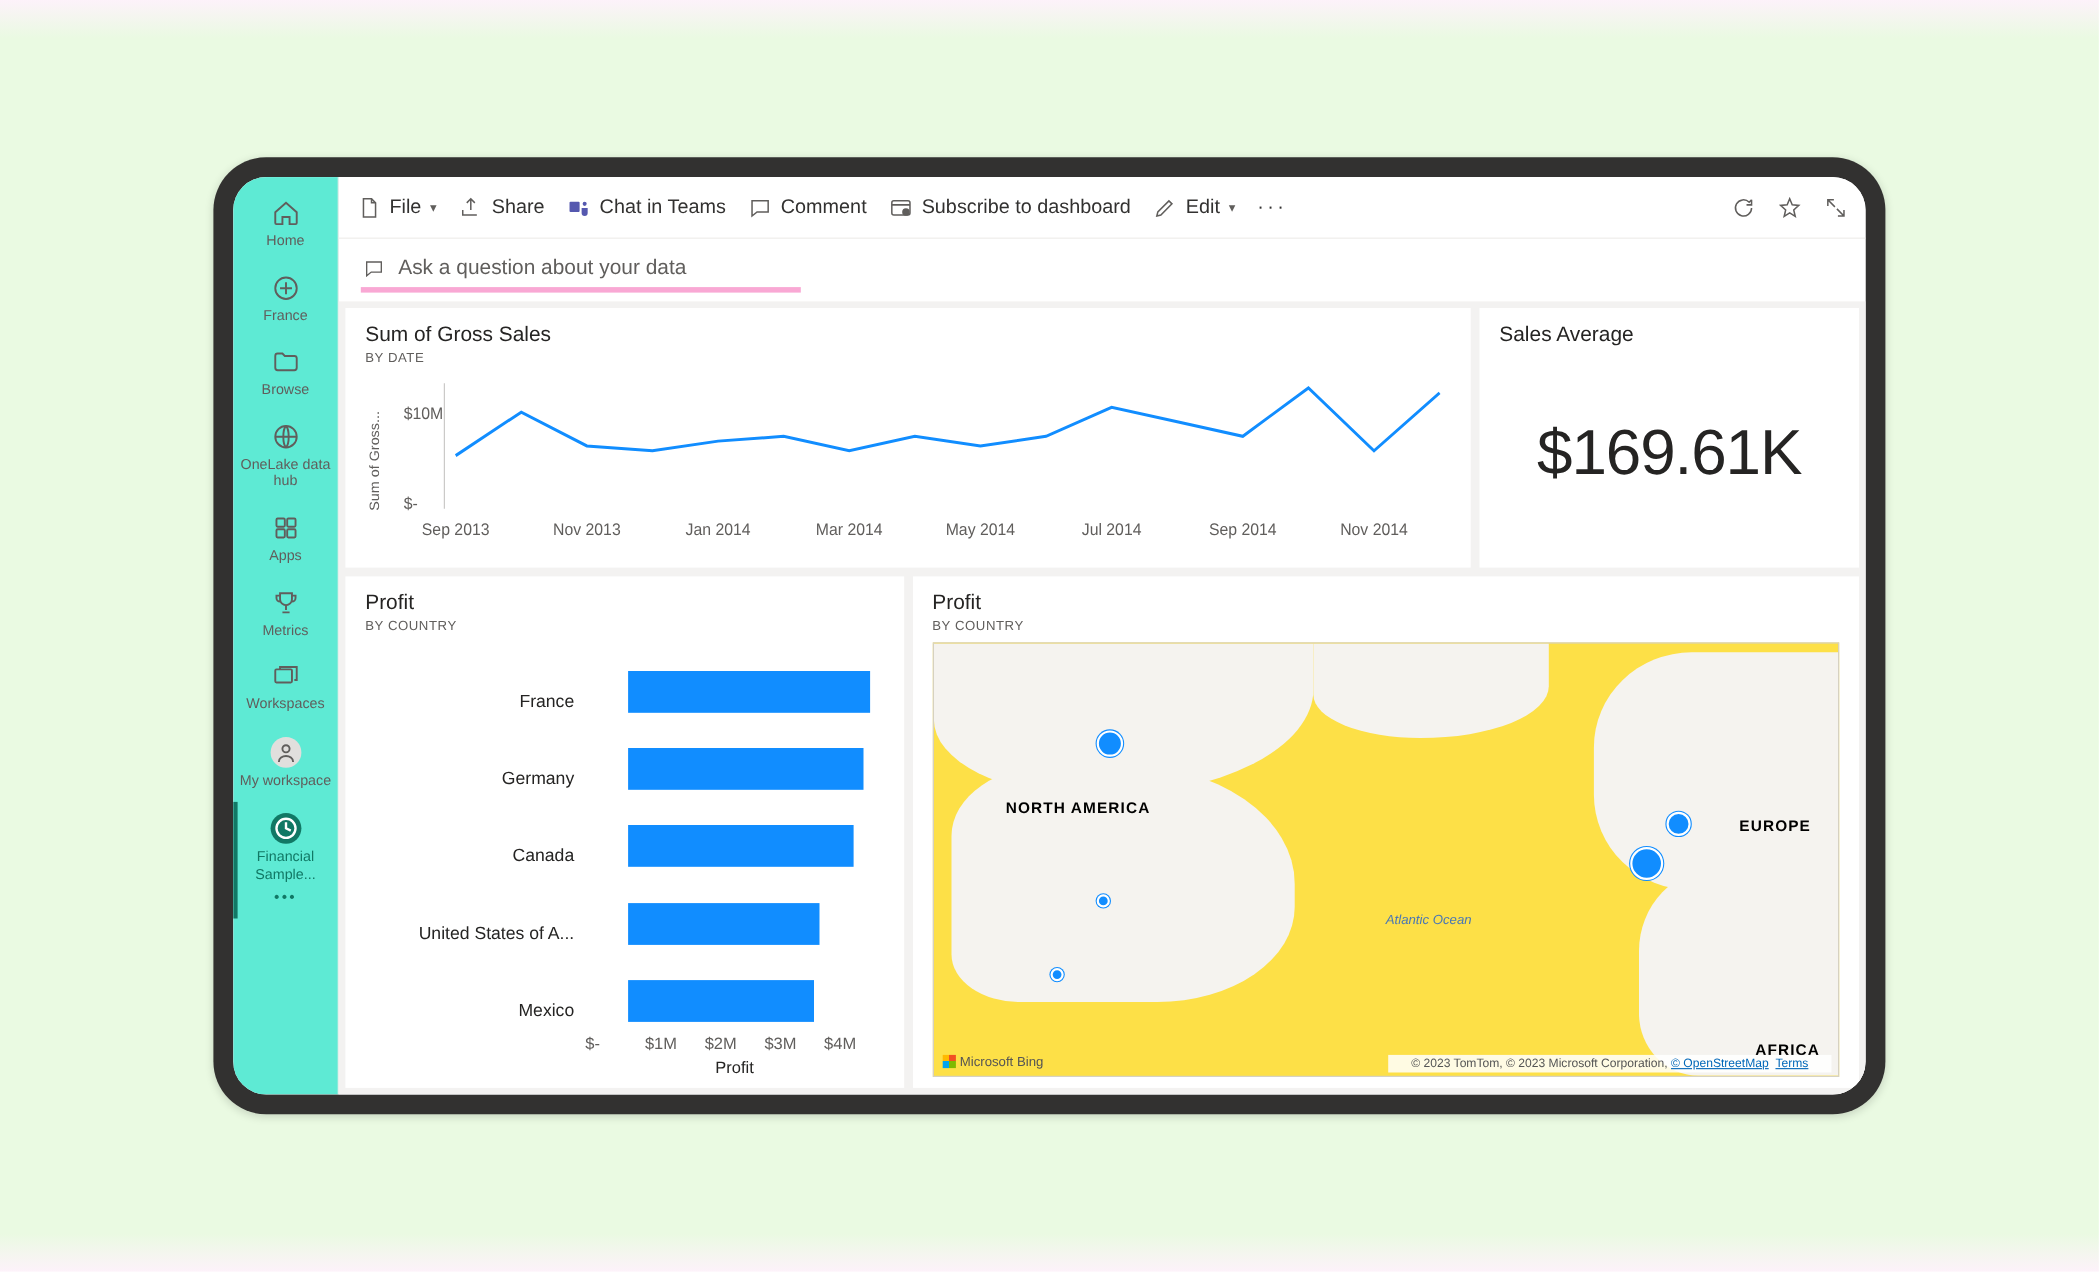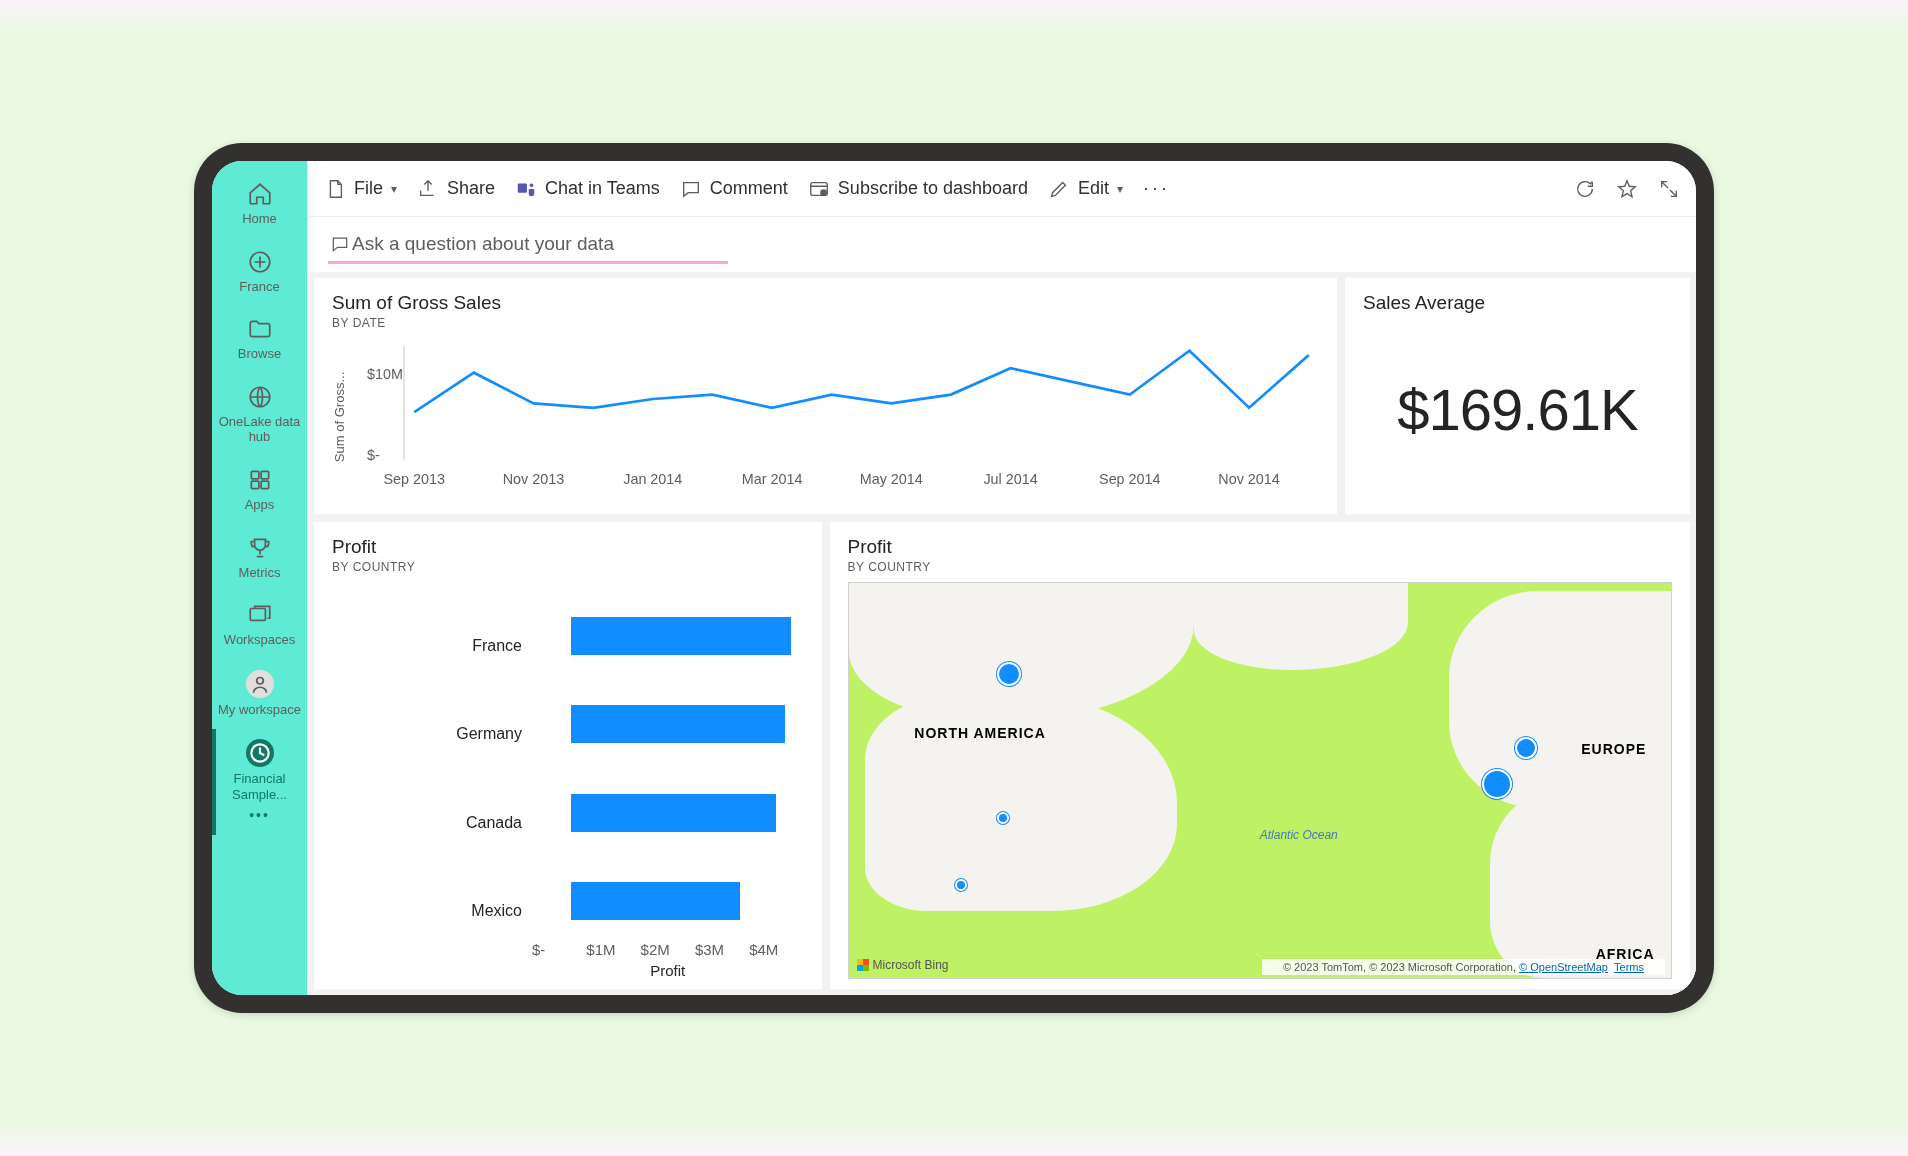--- a/index.html
+++ b/index.html
@@ -81,22 +81,22 @@
 }
 .toolbar .tb-btn { display:flex; align-items:center; gap:8px; cursor:pointer; }
 .toolbar svg { width:22px; height:22px; }
 .toolbar-right { margin-left:auto; display:flex; gap:20px; align-items:center; }
 .chev { font-size:12px; color:#605e5c; }
 
 .qna {
   padding: 10px 20px 8px 20px;
 }
 .qna-input {
-  display:flex; align-items:center; gap:2px;
-  border-bottom: 3px solid #f9a8d4;
+  display:flex; align-items:center; gap:12px;
+  border-bottom: 5px solid #f9a8d4;
   width: 400px;
   padding: 6px 2px;
   font-size: 19px;
   color: #605e5c;
 }
 
 
 .dashboard {
   flex:1;
   background:#f3f2f1;
@@ -134,21 +134,21 @@
 .bar-rows { flex:1; display:flex; flex-direction:column; justify-content:space-around; position:relative; padding-left:0;}
 .bar-row { display:flex; align-items:flex-end; height:46px;gap:39px; }
 .bar-label { width: 200px; text-align:right; padding-right:10px; font-size:16px; color:#252423;}
 .bar-track { flex:1; height:38px; position:relative;}
 .bar-fill { height:100%; background:#118dff; }
 .bar-xaxis { display:flex; padding-left:200px; font-size:15px; color:#605e5c;}
 .bar-xaxis span { flex:1; text-align:left;}
 .bar-xaxis-title { text-align:center; font-size:15px; color:#252423; padding-left:200px; margin-top:4px;}
 
 
-.map-tile .chart-body { position:relative; background:#bef264; border:1px solid #d2d0ce; overflow:hidden;text-align:center;}
+.map-tile .chart-body { position:relative; background:#fde047; border:1px solid #d2d0ce; overflow:hidden;text-align:center;}
 .map-land { position:absolute; background:#f5f3ef; }
 .map-label { position:absolute; font-weight:700; font-size:14px; color:#000; letter-spacing:1px;}
 .map-ocean-label { color:#4a77b4; font-style:italic; font-weight:400; letter-spacing:0; font-size:12px;}
 .map-pin { position:absolute; border-radius:50%; background:#118dff; border:2px solid #fff; box-shadow:0 0 0 1px #118dff;}
 .map-attrib { position:absolute; bottom:3px; right:6px; font-size:11px; color:#555; background:rgba(255,255,255,.85); padding:2px 21px;}
 .map-attrib a { color:#0067b8; }
 .map-logo { position:absolute; bottom:6px; left:8px; font-size:12px; color:#555; display:flex; align-items:center; gap:4px;}
 .map-logo-sq { width:12px; height:12px; display:inline-block;
   background: conic-gradient(#f25022 0 25%, #7fba00 0 50%, #00a4ef 0 75%, #ffb900 0 100%);
 }
@@ -356,20 +356,26 @@
                     <div class="bar-fill" style="width: 92%;"></div>
                   </div>
                 </div>
                 <div class="bar-row">
                   <div class="bar-label">Canada</div>
                   <div class="bar-track">
                     <div class="bar-fill" style="width: 88.25%;"></div>
                   </div>
                 </div>
                 <div class="bar-row">
+                  <div class="bar-label">United States of A...</div>
+                  <div class="bar-track">
+                    <div class="bar-fill" style="width: 75%;"></div>
+                  </div>
+                </div>
+                <div class="bar-row">
                   <div class="bar-label">Mexico</div>
                   <div class="bar-track">
                     <div class="bar-fill" style="width: 72.75%;"></div>
                   </div>
                 </div>
               </div>
             <div class="bar-xaxis" id="bar-xaxis">
                 <span>$-</span>
                 <span>$1M</span>
                 <span>$2M</span>

